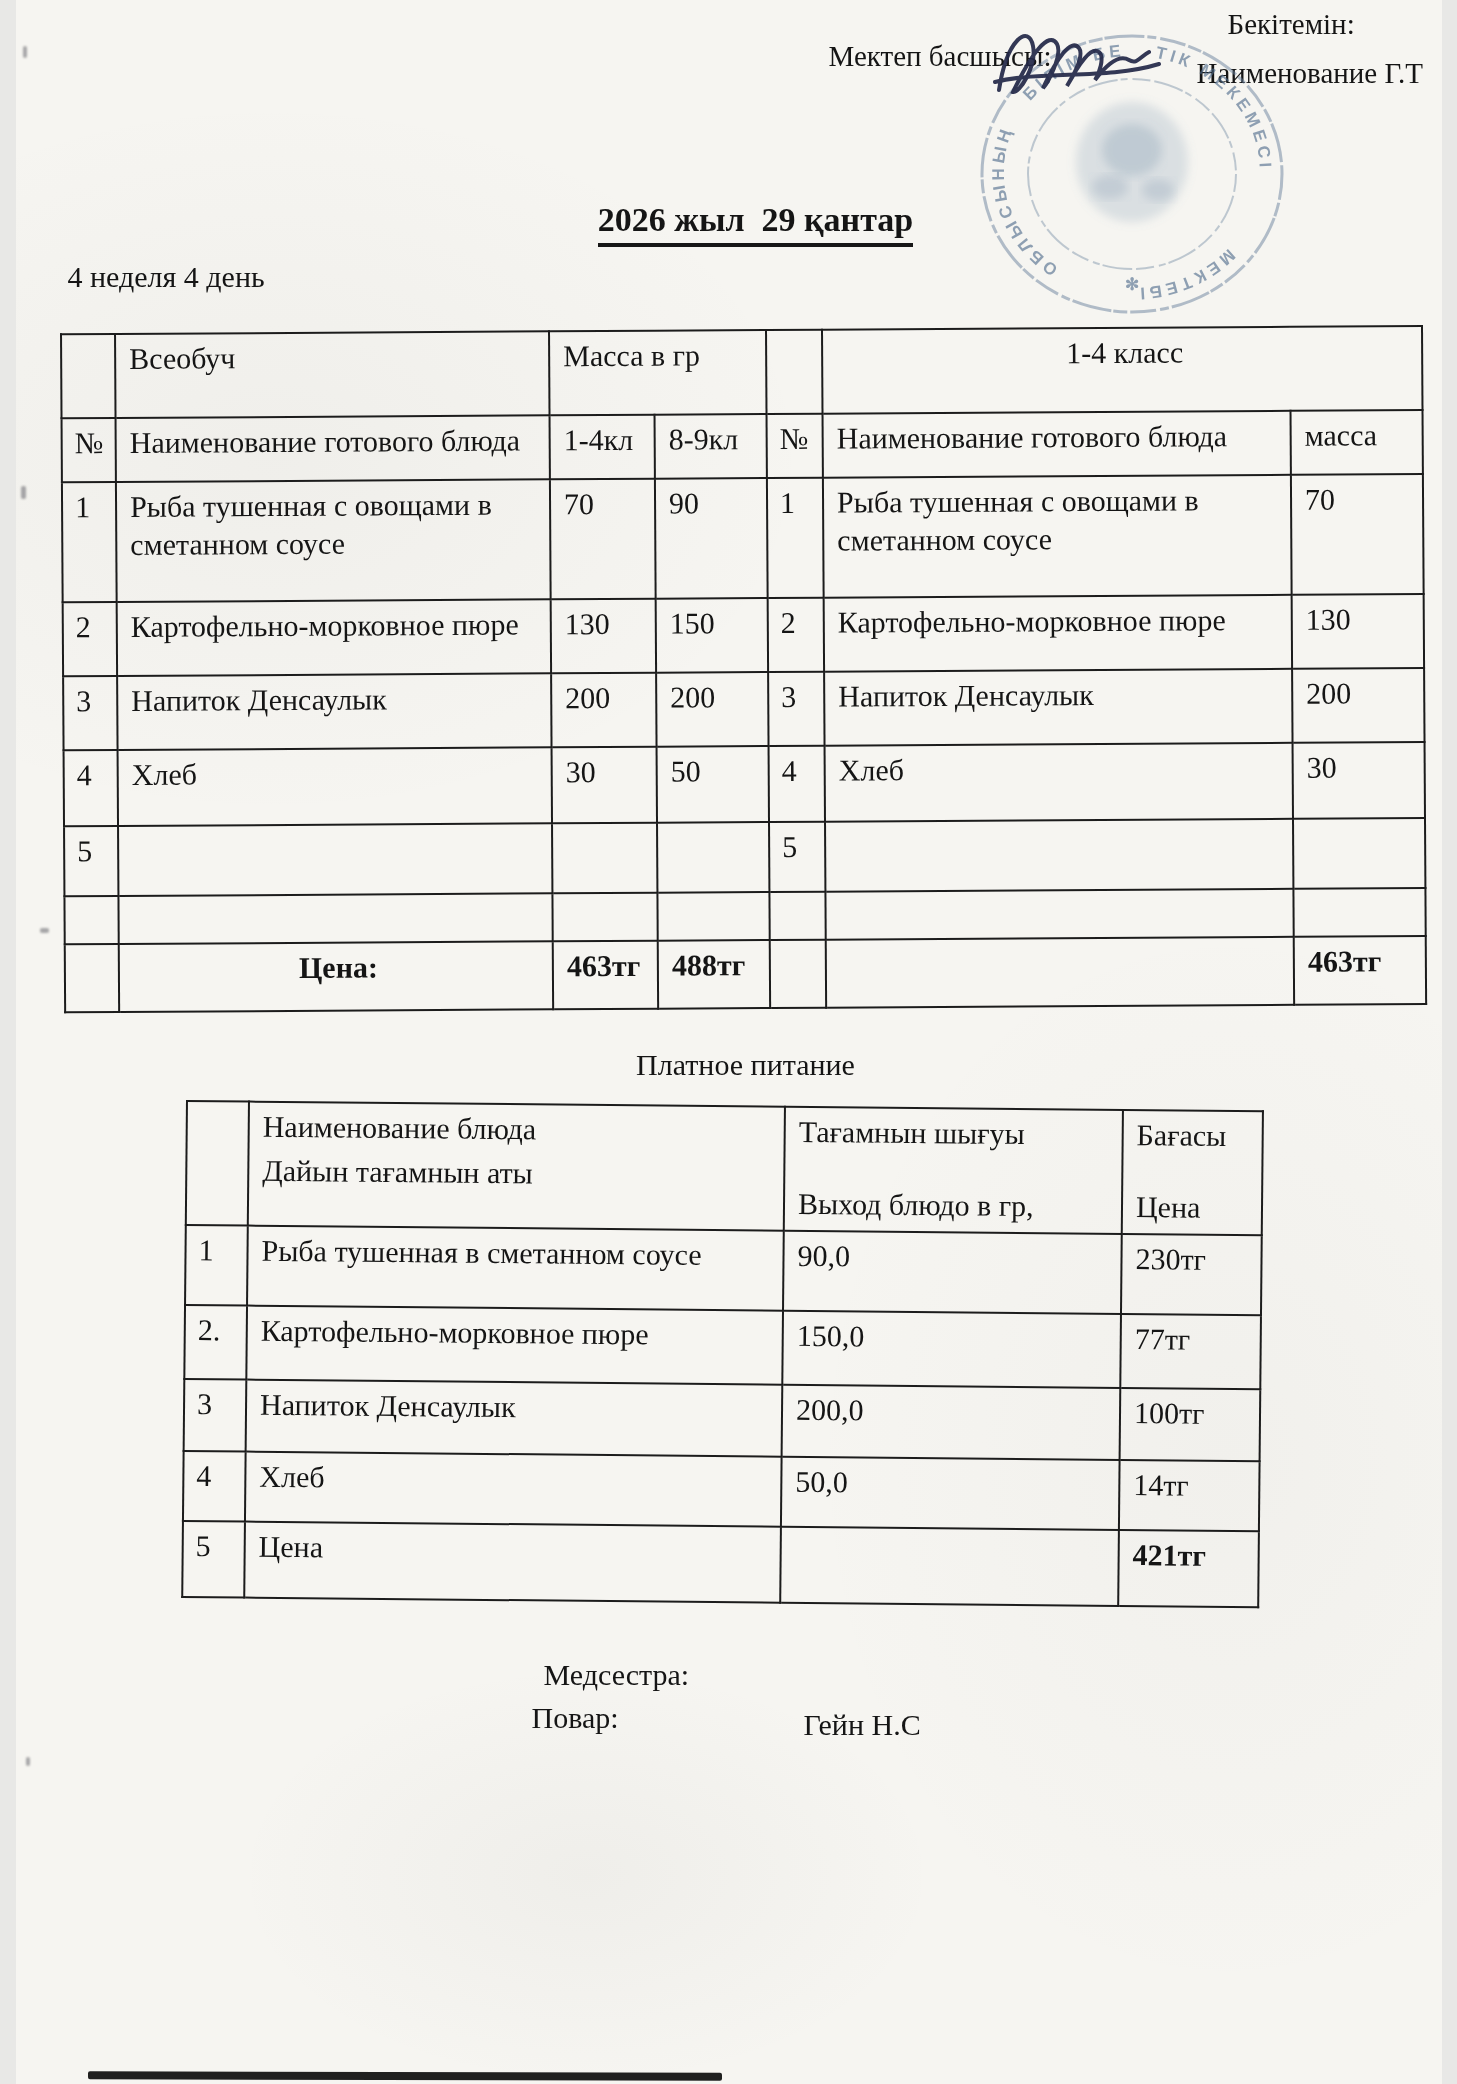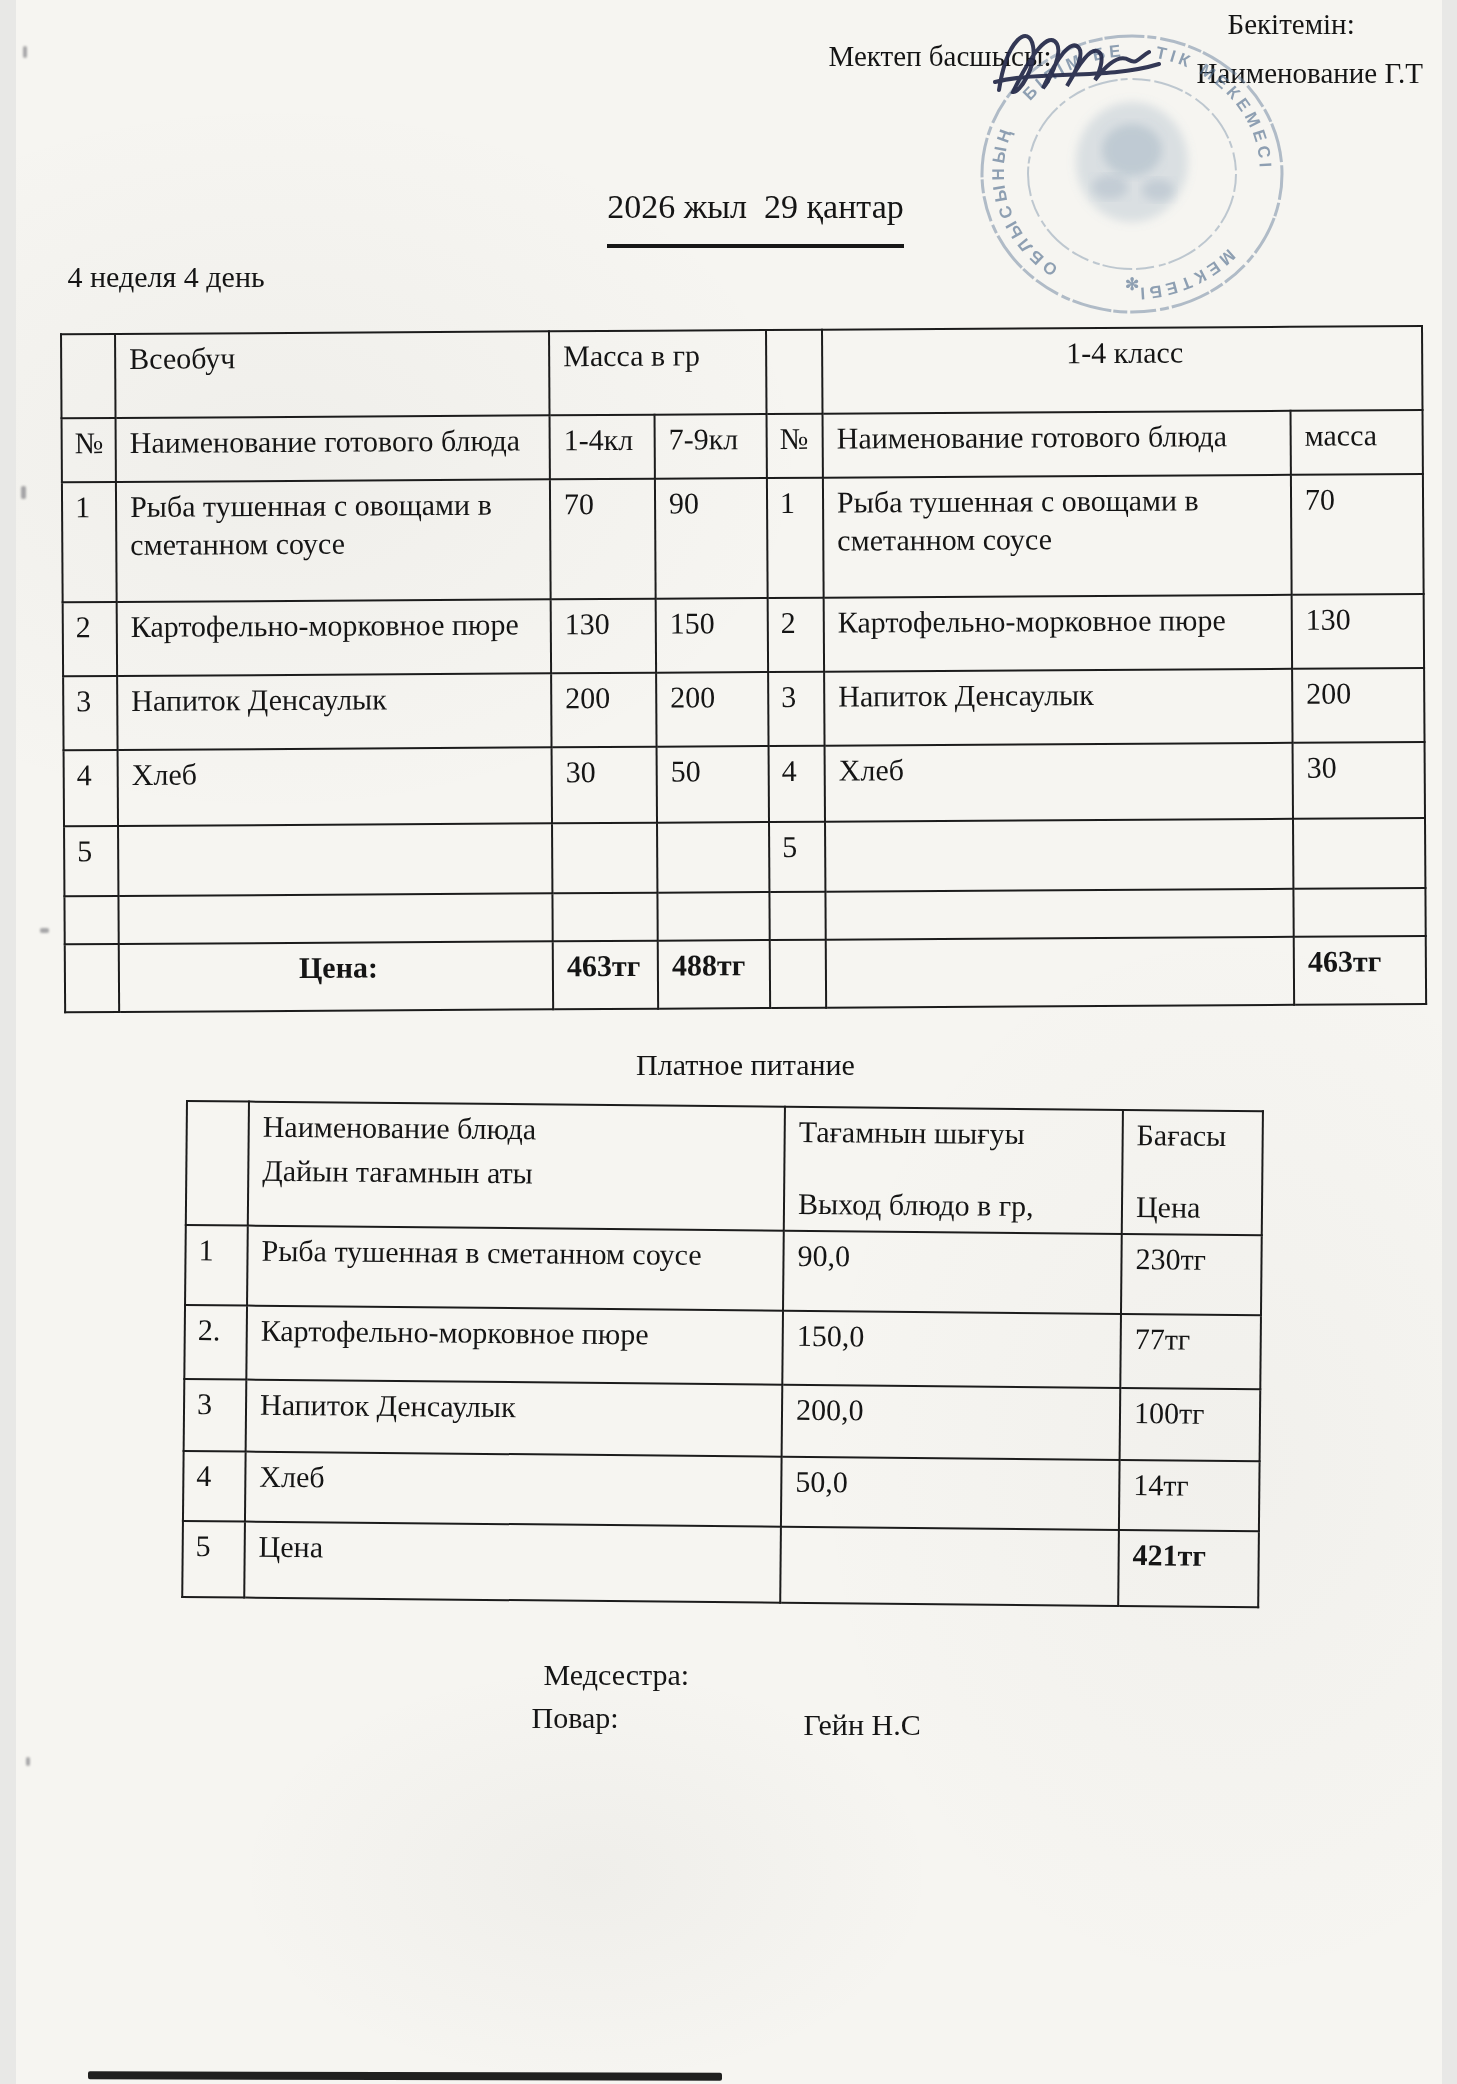--- a/index.html
+++ b/index.html
@@ -12,22 +12,22 @@
       radial-gradient(ellipse 500px 300px at 40% 90%, rgba(110,110,105,0.05), transparent 70%);
     font-family:"Liberation Serif","DejaVu Serif",serif;
     color:#151515;overflow:hidden;
   }
   .abs{position:absolute;}
   .approve{left:1212px;top:8px;font-size:29px;}
   .principal-label{left:813px;top:40px;font-size:29px;}
   .principal-name{left:1181px;top:57px;font-size:29px;}
   .title-block{left:480px;top:188px;width:520px;text-align:center;}
   .doc-title{font-size:37px;font-weight:bold;letter-spacing:1px;}
-  .doc-date{font-size:34px;font-weight:normal;display:inline-block;
-    border-bottom:4px solid #171717;padding-bottom:18px;white-space:pre;}
+  .doc-date{margin-top:13px;font-size:34px;font-weight:bold;display:inline-block;
+    border-bottom:4px solid #171717;padding-bottom:4px;white-space:pre;}
   .week-day{left:52px;top:260px;font-size:30px;}
   
   .stamp{left:944px;top:22px;width:344px;height:300px;pointer-events:none;}
   .signature{left:975px;top:22px;width:215px;height:100px;}
   
   table{border-collapse:collapse;table-layout:fixed;}
   td{border:2px solid #1c1c1c;vertical-align:top;font-size:30px;
      padding:5px 8px 4px 13px;overflow:hidden;line-height:1.25;}
   .t1{left:44px;top:330px;width:1361px;transform:rotate(-0.35deg);transform-origin:40% 0;}
   .t2{left:170px;top:1100px;width:1076px;transform:rotate(0.55deg);transform-origin:0 0;}
@@ -108,21 +108,21 @@
       <td></td>
       <td>Всеобуч</td>
       <td colspan="2">Масса в гр</td>
       <td></td>
       <td colspan="2" class="c-center">1-4 класс</td>
     </tr>
     <tr style="height:64px">
       <td class="num">№</td>
       <td>Наименование готового блюда</td>
       <td>1-4кл</td>
-      <td>7-9кл</td>
+      <td>8-9кл</td>
       <td class="num">№</td>
       <td>Наименование готового блюда</td>
       <td>масса</td>
     </tr>
     <tr style="height:120px">
       <td class="num">1</td>
       <td>Рыба тушенная с овощами в сметанном соусе</td>
       <td>70</td>
       <td>90</td>
       <td class="num">1</td>

